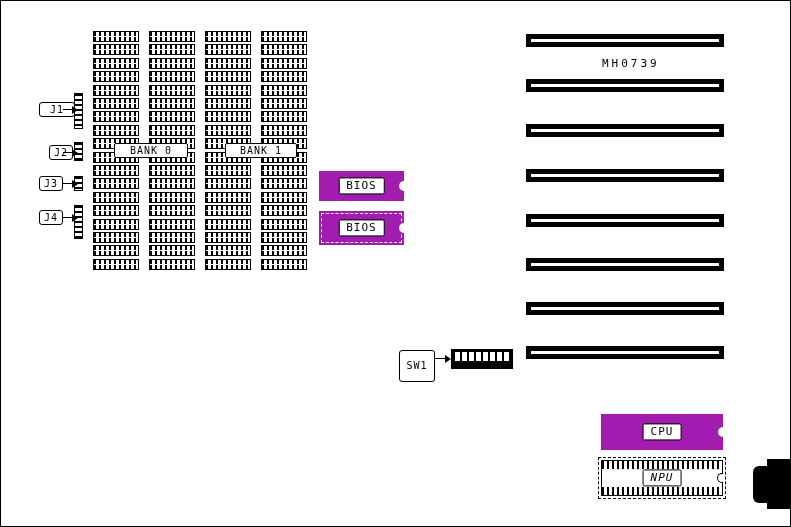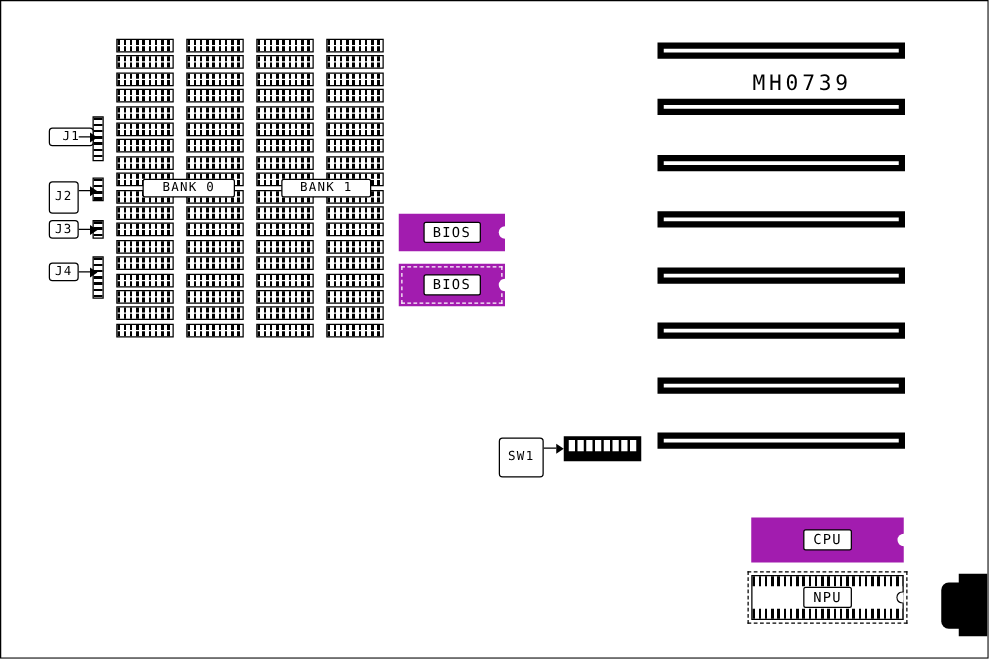--- a/index.html
+++ b/index.html
@@ -60,32 +60,33 @@
 
   
   .socket {
     position:absolute; border:1px solid #000; background-color:#fff;
     background-image:
       repeating-linear-gradient(90deg,#000 0 2px,#fff 2px 5px),
       repeating-linear-gradient(90deg,#000 0 2px,#fff 2px 5px);
     background-size:100% 8px,100% 8px;
     background-position:0 0,0 100%;
     background-repeat:no-repeat,no-repeat;
+    font-style:italic;
   }
   .socket::before { content:""; position:absolute; inset:-4px; border:1px dashed #000; }
   .socket .notch { background:#fff; border:1px solid #000; border-right:0; }
 
   
   .dip-switch {
     position:absolute; background:#000; display:flex; gap:2px;
     padding:3px 4px; align-items:flex-start; z-index:2;
   }
   .dip-seg { width:5px; height:9px; background:#fff; }
 
-  .partnum { position:absolute; font-size:17px; letter-spacing:3px; }
+  .partnum { position:absolute; font-size:11px; letter-spacing:3px; }
 
   
   .kb-main { position:absolute; left:766px; top:458px; width:23px; height:50px; background:#000; }
   .kb-prot { position:absolute; left:752px; top:465px; width:15px; height:37px; background:#000; border-radius:6px 0 0 6px; }
 </style>
 </head>
 <body>
 
 <div class="board">
 
@@ -167,21 +168,21 @@
   <div class="labelbox" style="left:113px;top:142px;width:74px;height:15px;border-radius:2px">BANK 0</div>
   <div class="labelbox" style="left:224px;top:142px;width:72px;height:15px;border-radius:2px">BANK 1</div>
 
   <div>
     <div class="labelbox" style="left:38px;top:101px;width:36px;height:15px">J1</div>
     <div class="arrow" style="left:62px;top:108px;width:9px"></div>
     <div class="pinheader" style="left:73px;top:92px;height:36px"></div>
   </div>
 
   <div>
-    <div class="labelbox" style="left:38px;top:144px;width:24px;height:26px">J2</div>
+    <div class="labelbox" style="left:48px;top:144px;width:24px;height:15px">J2</div>
     <div class="arrow" style="left:62px;top:151px;width:9px"></div>
     <div class="pinheader" style="left:73px;top:141px;height:19px"></div>
   </div>
 
   <div>
     <div class="labelbox" style="left:38px;top:175px;width:24px;height:15px">J3</div>
     <div class="arrow" style="left:62px;top:182px;width:9px"></div>
     <div class="pinheader" style="left:73px;top:175px;height:15px"></div>
   </div>
 

